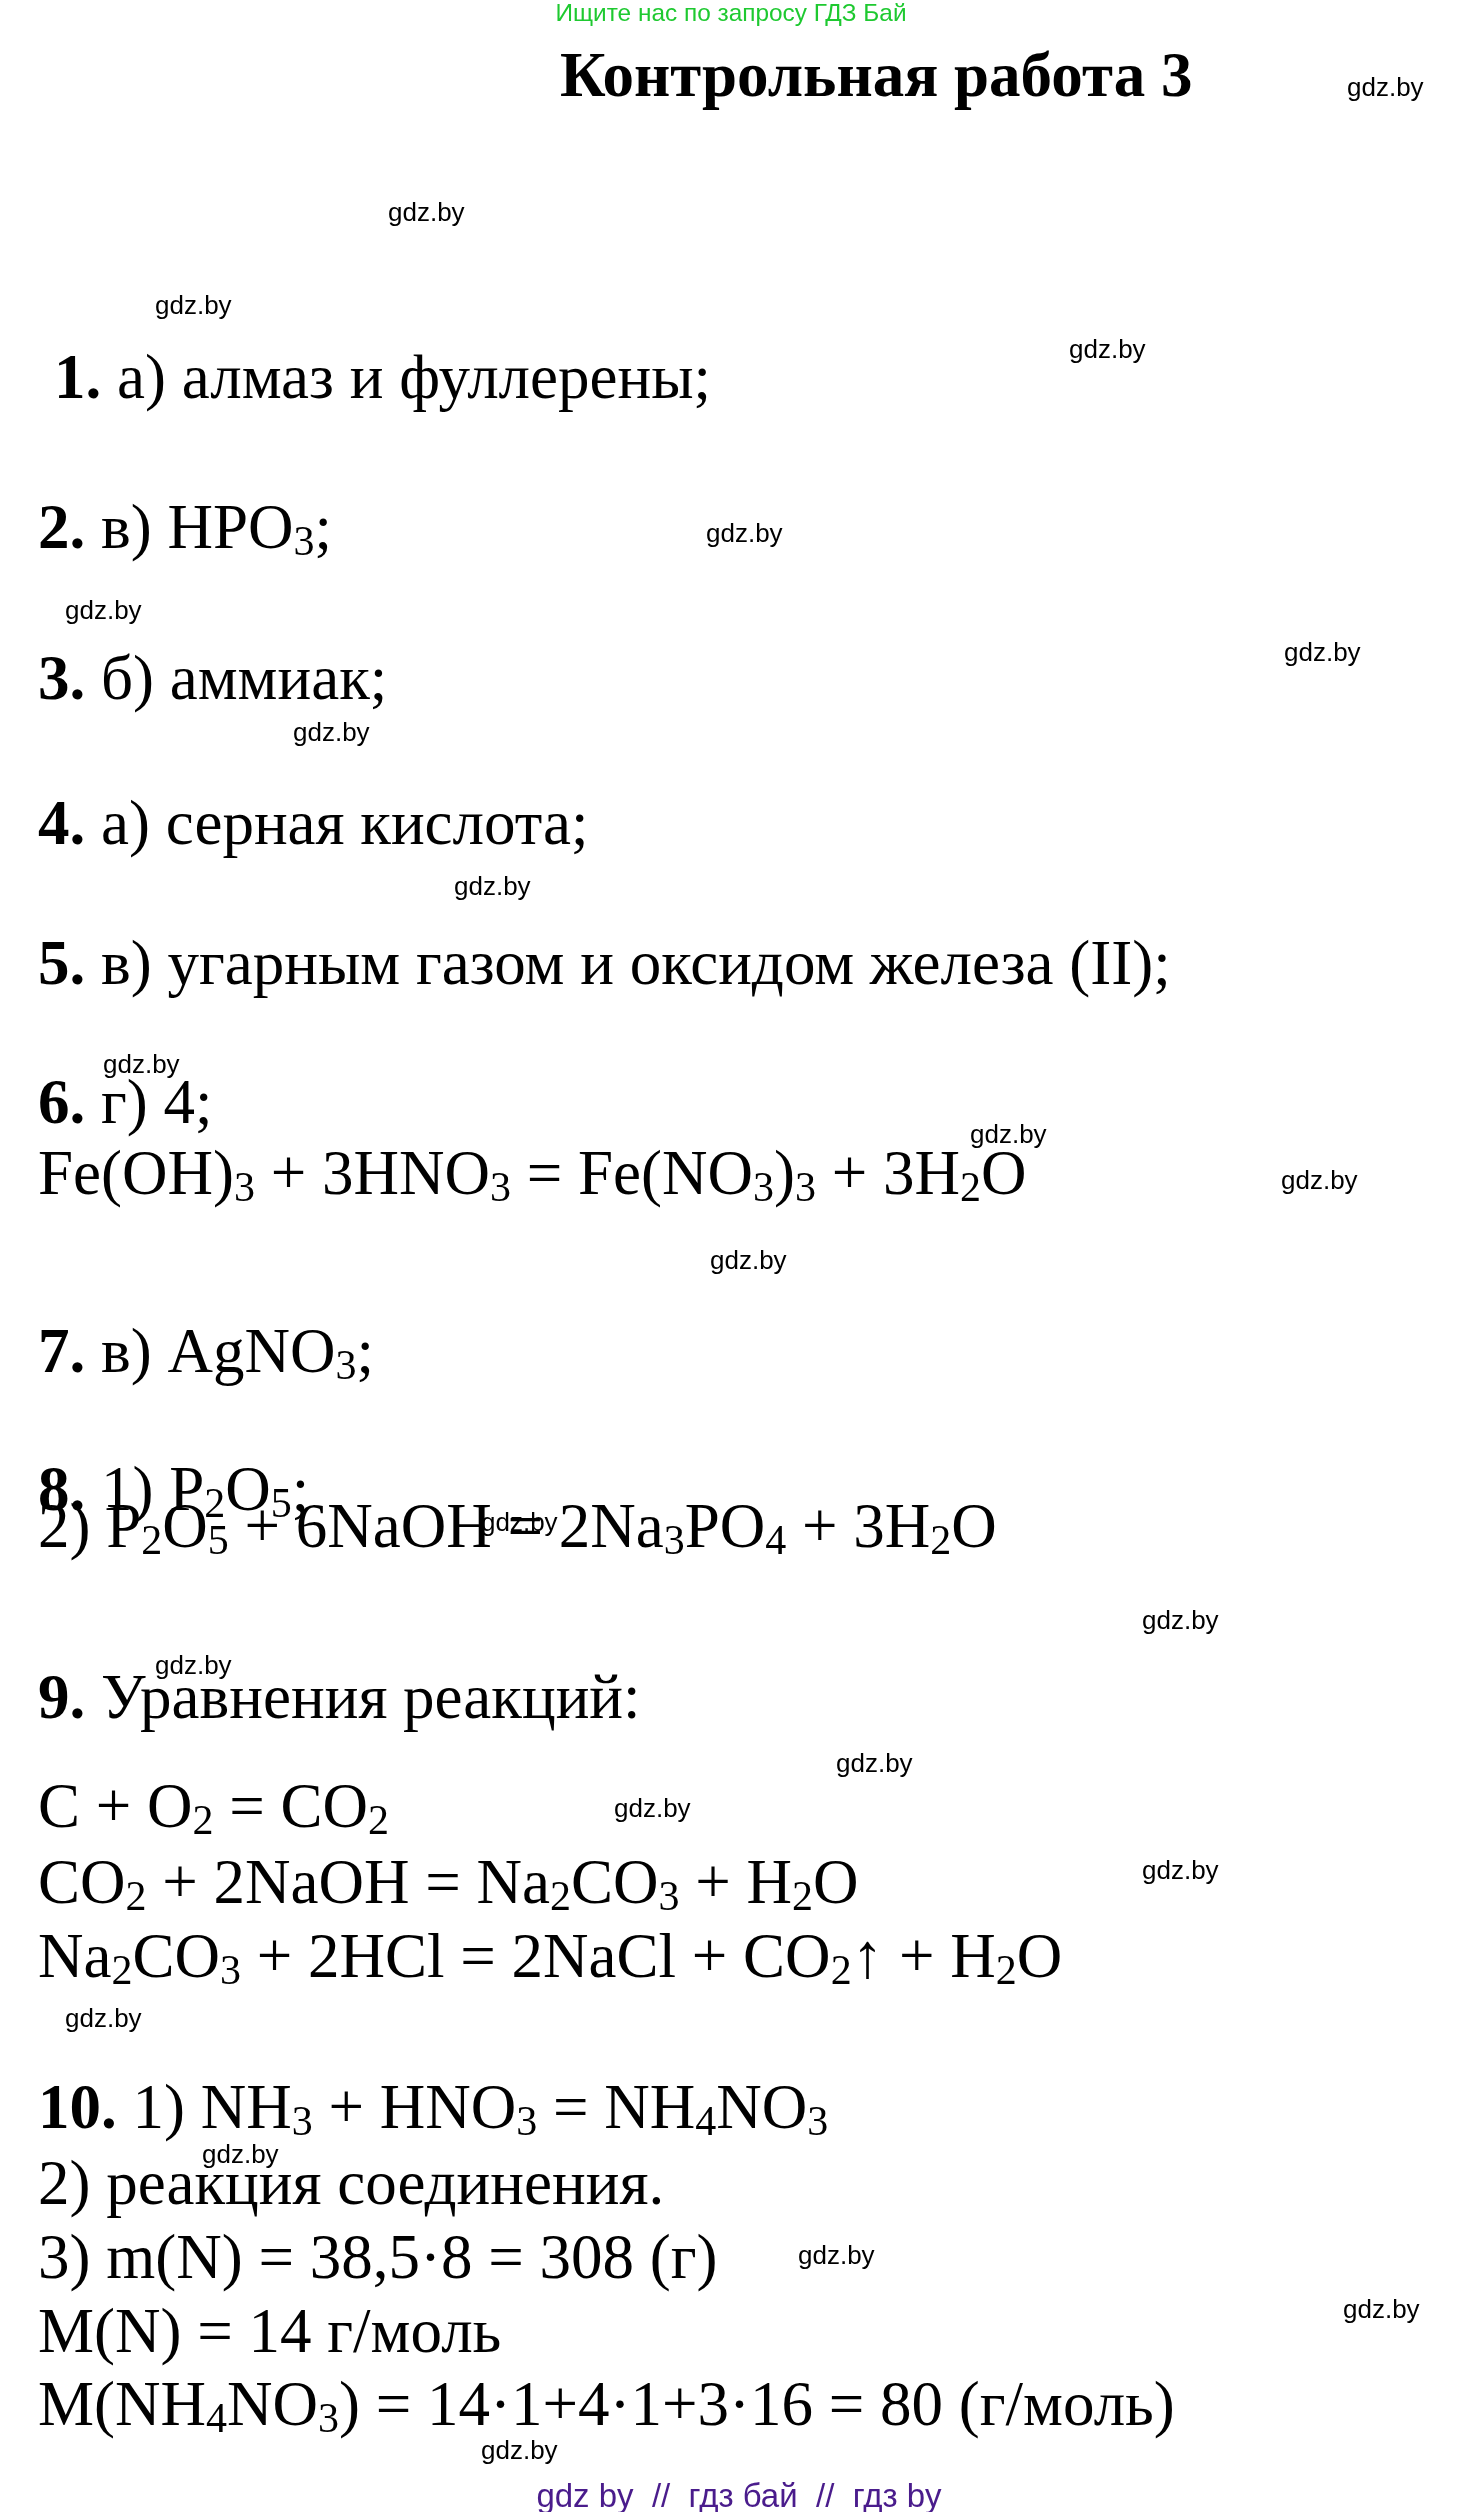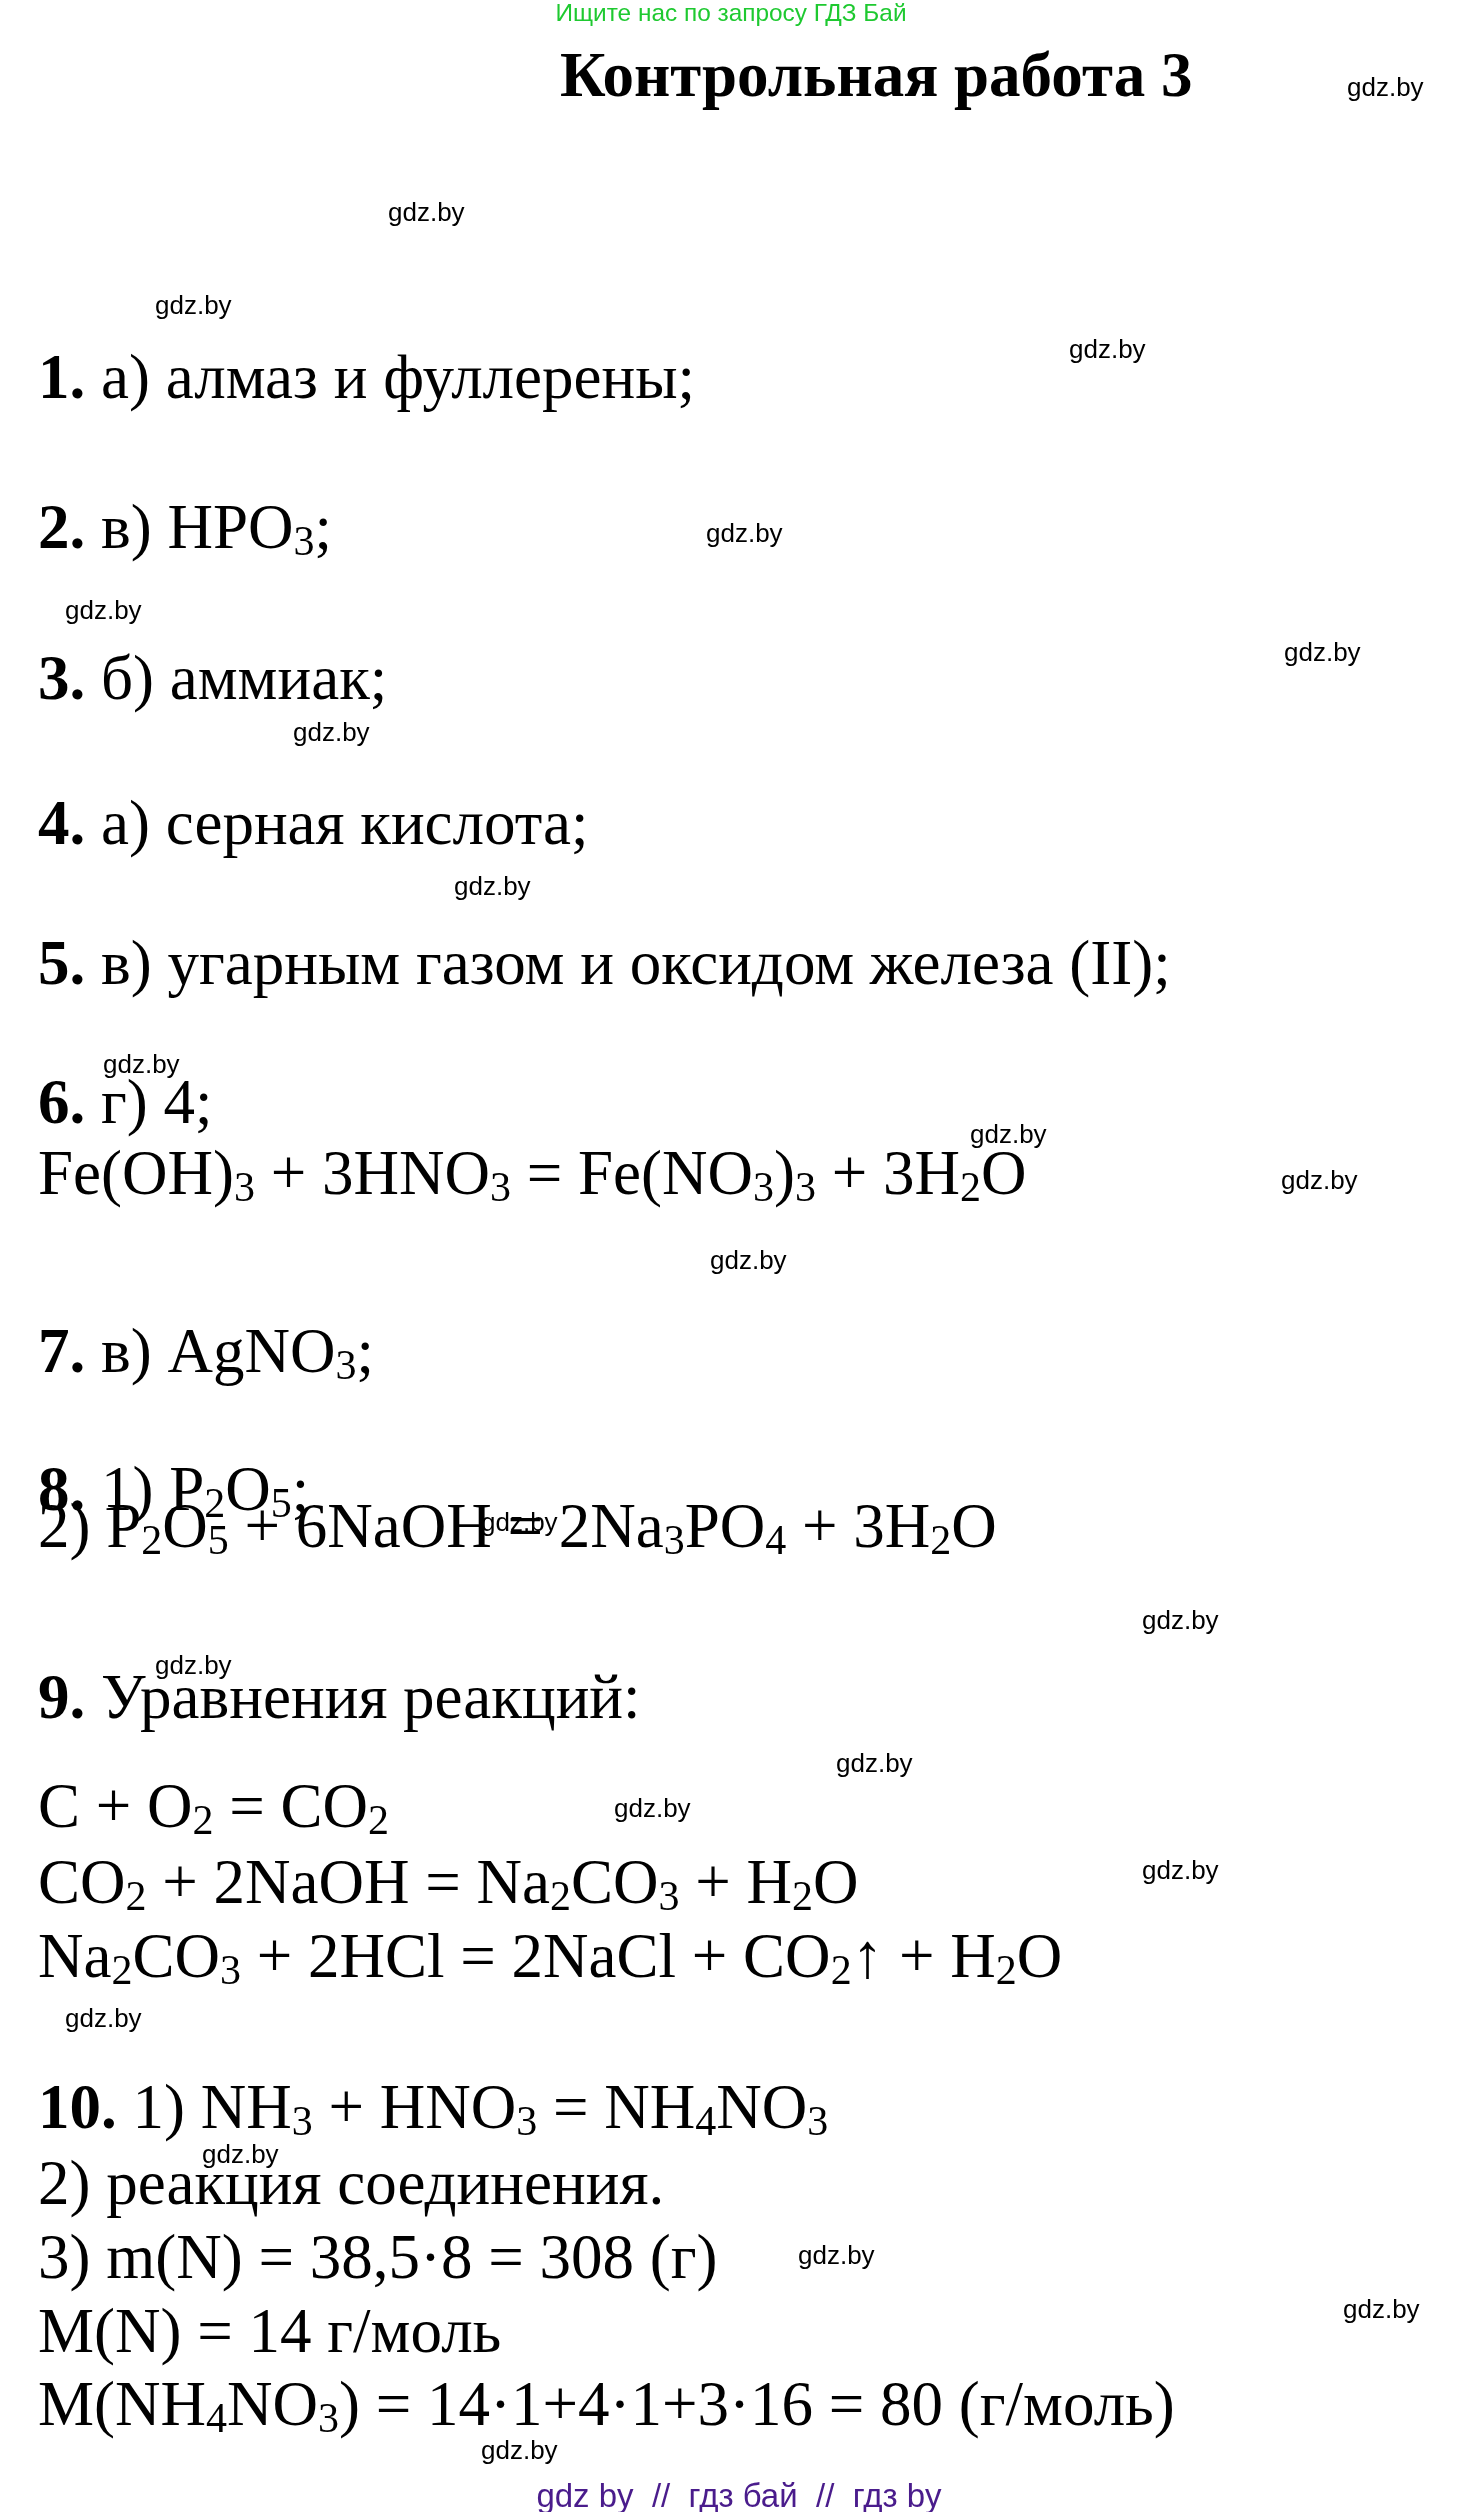--- a/index.html
+++ b/index.html
@@ -39,21 +39,21 @@
   }
 </style>
 </head>
 <body>
 
 <div class="page">
   <div class="banner-top" style="color: rgb(30, 201, 48);">Ищите нас по запросу ГДЗ Бай</div>
   <div class="title">Контрольная работа 3</div>
 
   <div id="answers">
-      <div class="line" style="top: 340px;"><span class="num">1.</span><span> а) алмаз и фуллерены;</span></div>
+      <div class="line" style="top: 340px; margin-left: 16px;"><span class="num">1.</span><span> а) алмаз и фуллерены;</span></div>
       <div class="line" style="top: 490px;"><span class="num">2.</span><span> в) HPO</span><span class="sub">3</span><span>;</span></div>
       <div class="line" style="top: 641px;"><span class="num">3.</span><span> б) аммиак;</span></div>
       <div class="line" style="top: 786px;"><span class="num">4.</span><span> а) серная кислота;</span></div>
       <div class="line" style="top: 926px;"><span class="num">5.</span><span> в) угарным газом и оксидом железа (II);</span></div>
       <div class="line" style="top: 1065px;"><span class="num">6.</span><span> г) 4;</span></div>
       <div class="line" style="top: 1136px;"><span>Fe(OH)</span><span class="sub">3</span><span> + 3HNO</span><span class="sub">3</span><span> = Fe(NO</span><span class="sub">3</span><span>)</span><span class="sub">3</span><span> + 3H</span><span class="sub">2</span><span>O</span></div>
       <div class="line" style="top: 1314px;"><span class="num">7.</span><span> в) AgNO</span><span class="sub">3</span><span>;</span></div>
       <div class="line" style="top: 1452px;"><span class="num">8.</span><span> 1) P</span><span class="sub">2</span><span>O</span><span class="sub">5</span><span>;</span></div>
       <div class="line" style="top: 1465px; margin-top: 24px;"><span>2) P</span><span class="sub">2</span><span>O</span><span class="sub">5</span><span> + 6NaOH = 2Na</span><span class="sub">3</span><span>PO</span><span class="sub">4</span><span> + 3H</span><span class="sub">2</span><span>O</span></div>
       <div class="line" style="top: 1660px;"><span class="num">9.</span><span> Уравнения реакций:</span></div>

